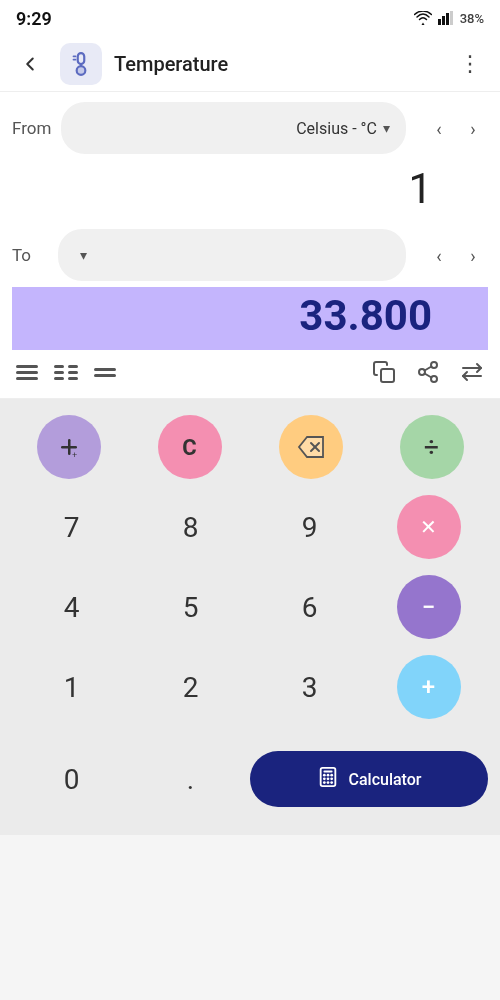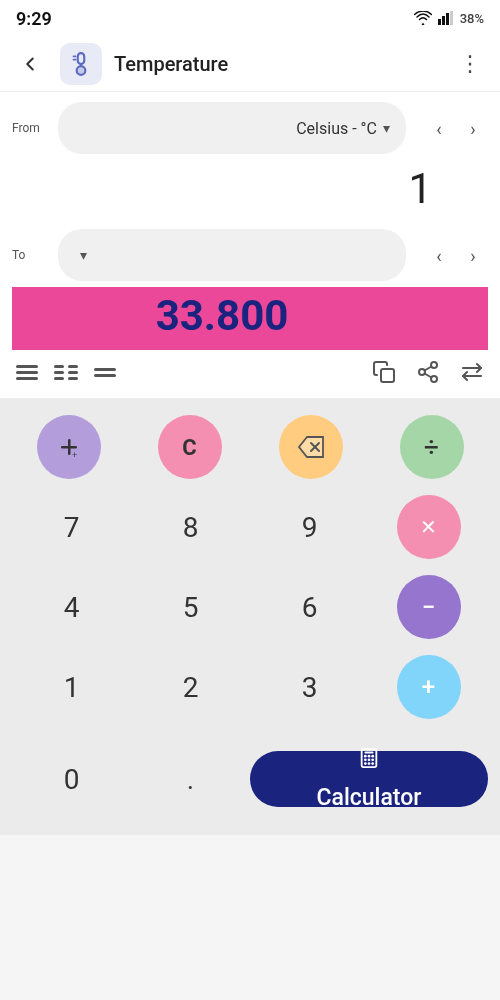--- a/index.html
+++ b/index.html
@@ -86,21 +86,21 @@
       background: #fff;
       padding: 0 12px;
     }
     .row-label-line {
       display: flex;
       align-items: center;
       padding: 10px 0 6px 0;
       gap: 10px;
     }
     .row-label {
-      font-size: 12px;
+      font-size: 17px;
       color: #555;
       min-width: 36px;
     }
     .unit-selector {
       flex: 1;
       background: #f0f0f0;
       border-radius: 24px;
       height: 52px;
       display: flex;
       align-items: center;
@@ -138,22 +138,22 @@
     
     .value-display {
       background: #fff;
       text-align: right;
       padding: 4px 56px 6px 0;
       font-size: 42px;
       font-weight: 400;
       color: #222;
     }
     .value-display-to {
-      background: #ec4899;
-      text-align: center;
+      background: #c4b5fd;
+      text-align: right;
       padding: 4px 56px 10px 0;
       font-size: 42px;
       font-weight: 700;
       color: #1a237e;
     }
 
     
     .toolbar-row {
       background: #fff;
       display: flex;
@@ -254,23 +254,22 @@
       grid-column: 3 / 5;
       background: #1a237e;
       border-radius: 30px;
       height: 56px;
       display: flex;
       align-items: center;
       justify-content: center;
       gap: 10px;
       cursor: pointer;
       color: #fff;
-      font-size: 23px;
+      font-size: 16px;
       font-weight: 500;
-      flex-direction: column;
     }
     .calc-btn-icon {
       font-size: 20px;
     }
 
     
     .lines-icon {
       display: flex;
       flex-direction: column;
       gap: 3px;

